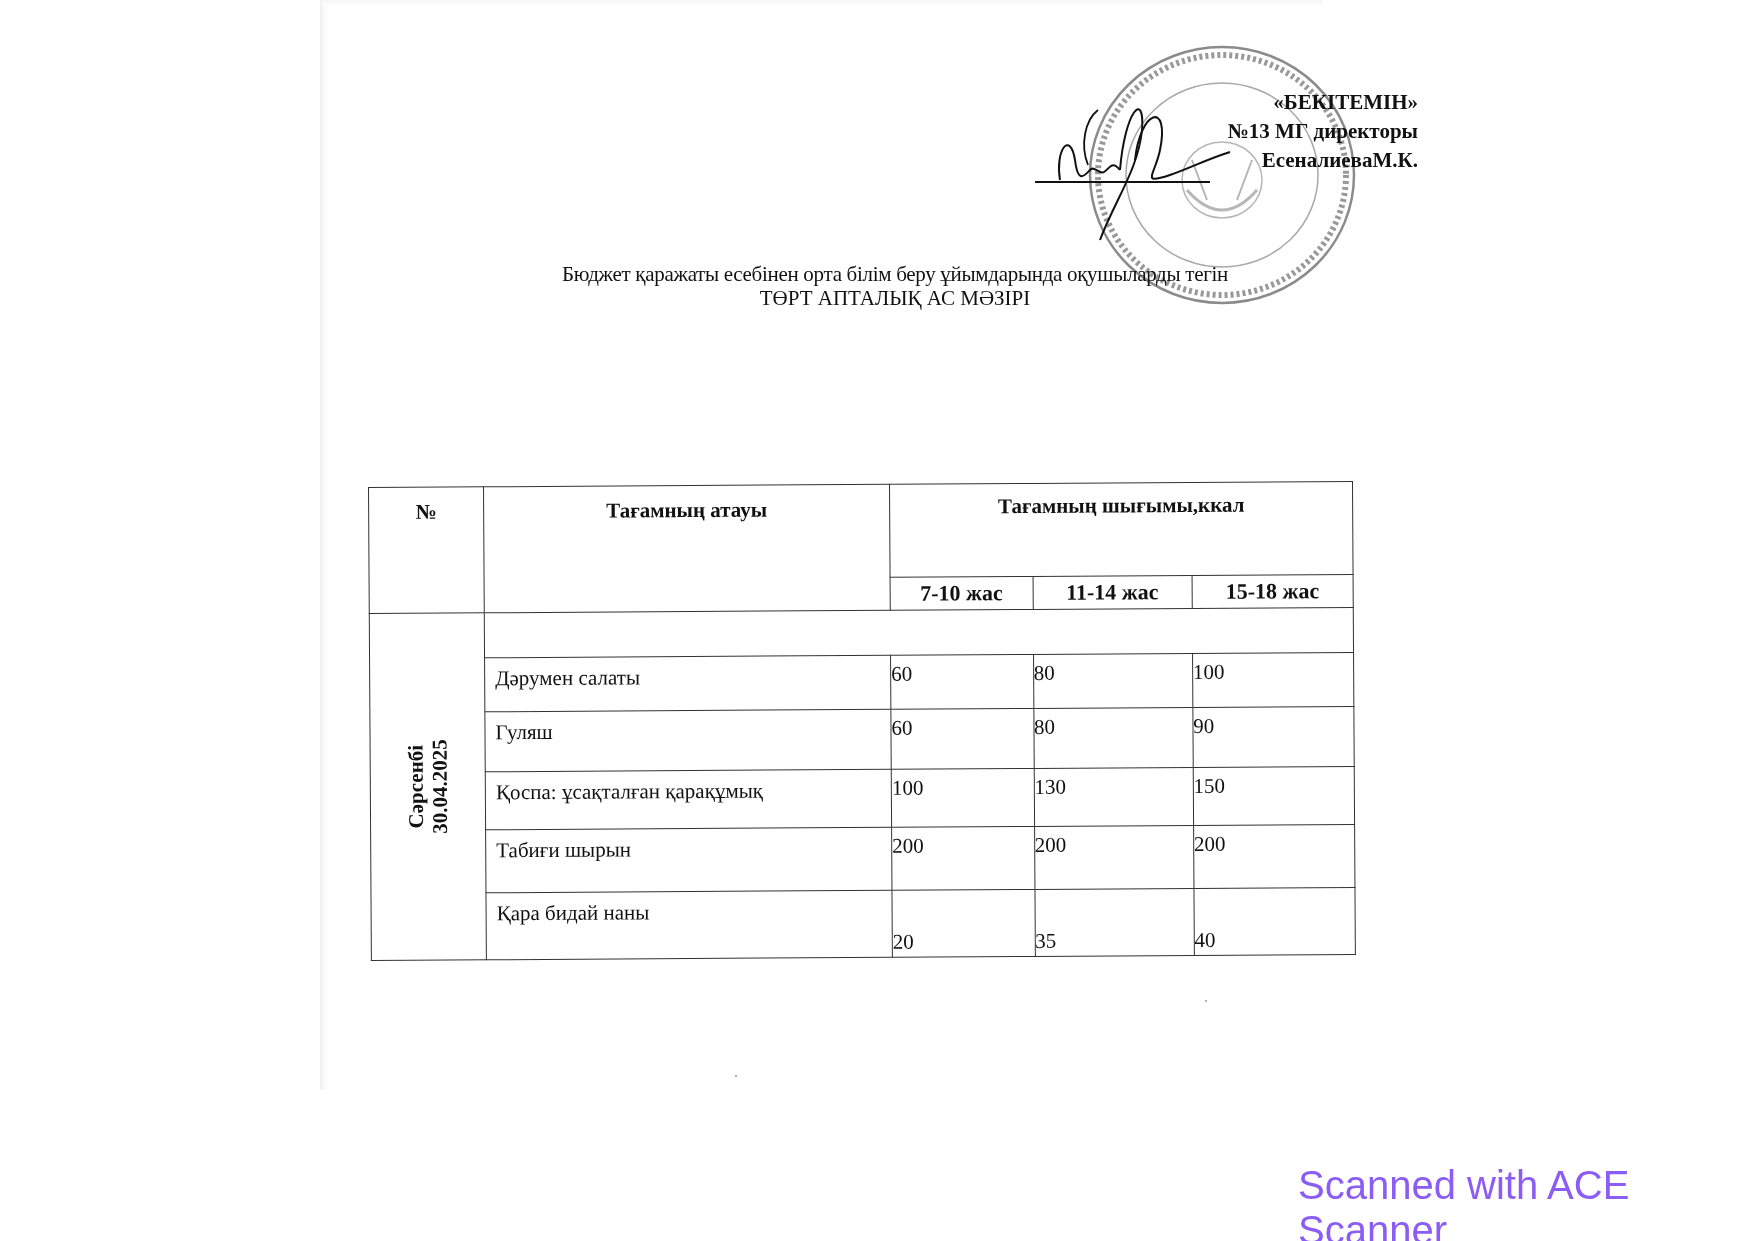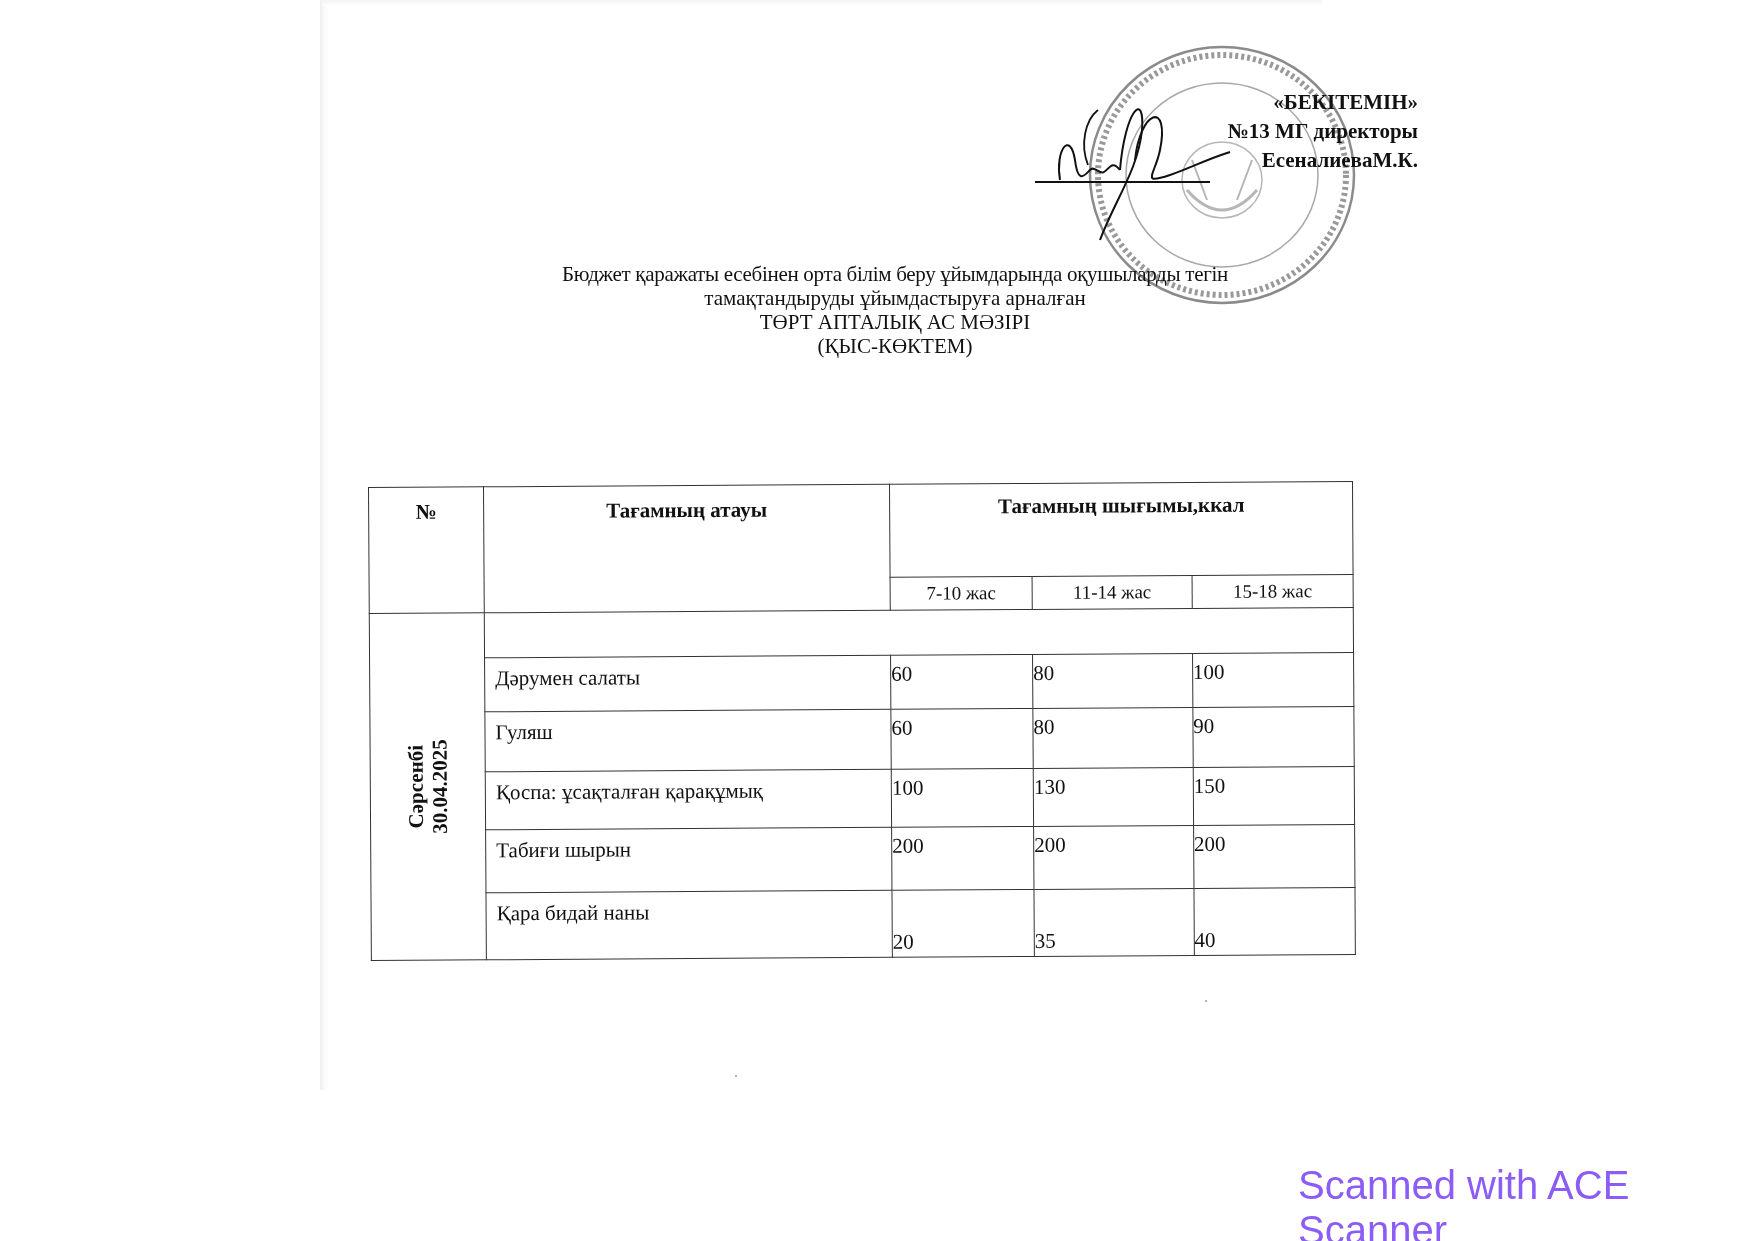--- a/index.html
+++ b/index.html
@@ -43,21 +43,21 @@
   .menu-table {
     position: absolute; left: 368px; top: 487px; width: 985px;
     border-collapse: collapse; transform: rotate(-0.35deg); transform-origin: left top;
   }
   .menu-table td, .menu-table th {
     border: 1.5px solid #333; padding: 0; vertical-align: top;
   }
   .h-num { width: 114px; height: 70px; font-weight: bold; font-size: 21px; text-align: center; padding-top: 12px !important; }
   .h-name { width: 405px; font-weight: bold; font-size: 21px; text-align: center; padding-top: 12px !important; }
   .h-yield { font-weight: bold; font-size: 21px; text-align: center; padding-top: 10px !important; height: 82px; }
-  .h-age { font-weight: normal; font-size: 19px; text-align: center; height: 32px; vertical-align: middle !important; }
+  .h-age { font-weight: bold; font-size: 22px; text-align: center; height: 32px; vertical-align: middle !important; }
   .day-cell { width: 114px; position: relative; vertical-align: middle !important; }
   .day-label {
     position: absolute; left: 50%; top: 50%;
     transform: translate(-50%, -50%) rotate(-90deg);
     font-weight: bold; font-size: 21px; line-height: 24px; text-align: center; white-space: nowrap;
   }
   .empty-row td { height: 44px; }
   .dish-name { font-size: 21px; padding: 8px 0 0 10px !important; text-align: left; }
   .val { font-size: 21px; text-align: left; padding-top: 6px !important; }
   .row-h1 { height: 54px; }
@@ -97,23 +97,21 @@
 </svg>
 
 <div class="approval">
   <div>«БЕКІТЕМІН»</div>
   <div>№13 МГ директоры</div>
   <div>ЕсеналиеваМ.К.</div>
 </div>
 
 <div class="title-block">
   <div class="t1">Бюджет қаражаты есебінен орта білім беру ұйымдарында оқушыларды тегін</div>
-  <div>тамақтандыруды ұйымдастыруға арналған</div>
   <div>ТӨРТ АПТАЛЫҚ АС МӘЗІРІ</div>
-  <div>(ҚЫС-КӨКТЕМ)</div>
 </div>
 
 <table class="menu-table">
   <tbody>
       <tr>
     <th class="h-num" rowspan="2">№</th>
     <th class="h-name" rowspan="2">Тағамның атауы</th>
     <th class="h-yield" colspan="3">Тағамның шығымы,ккал</th>
   </tr>
   <tr>

